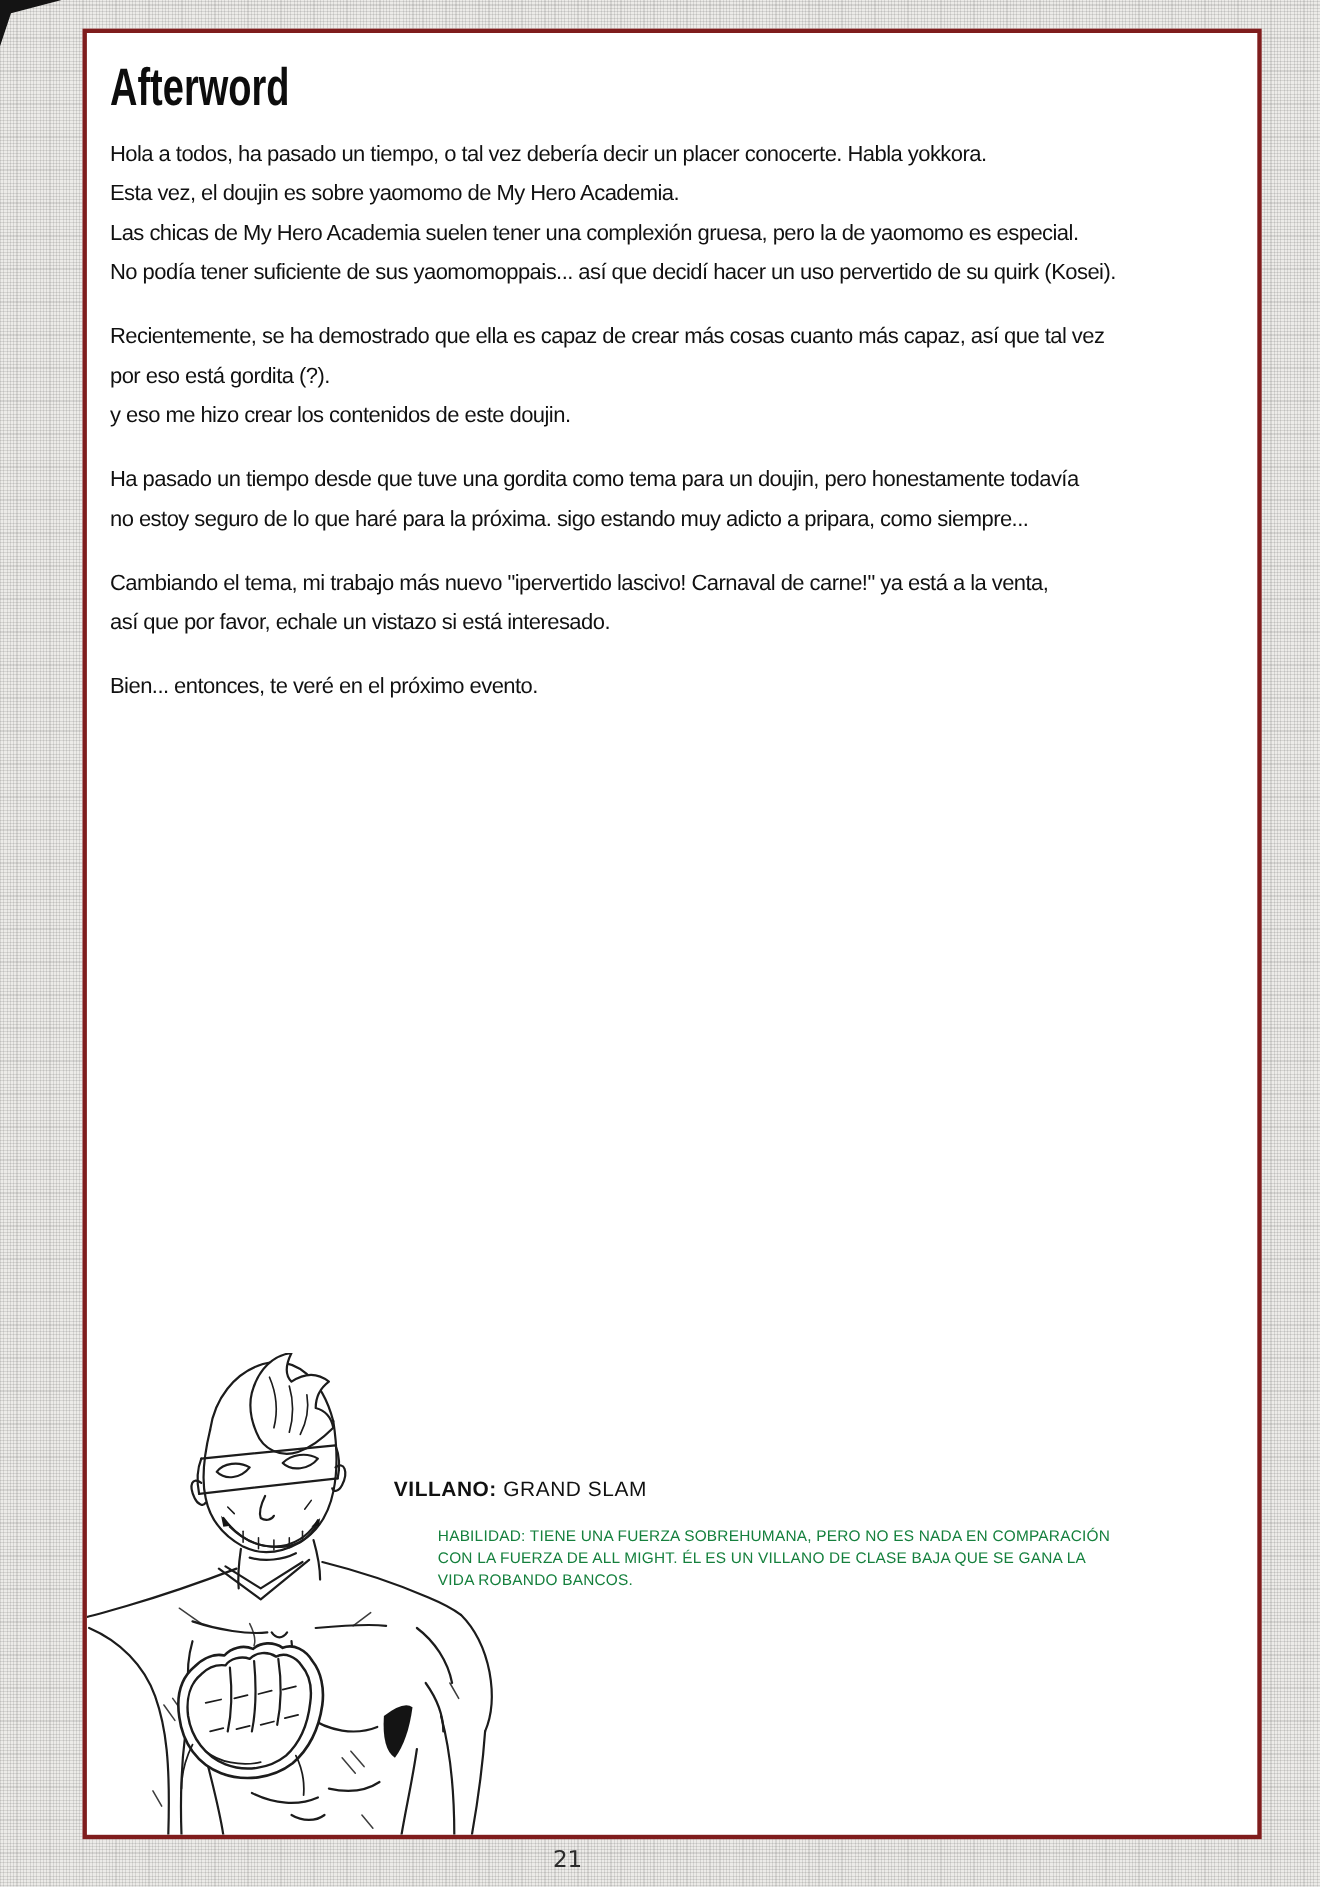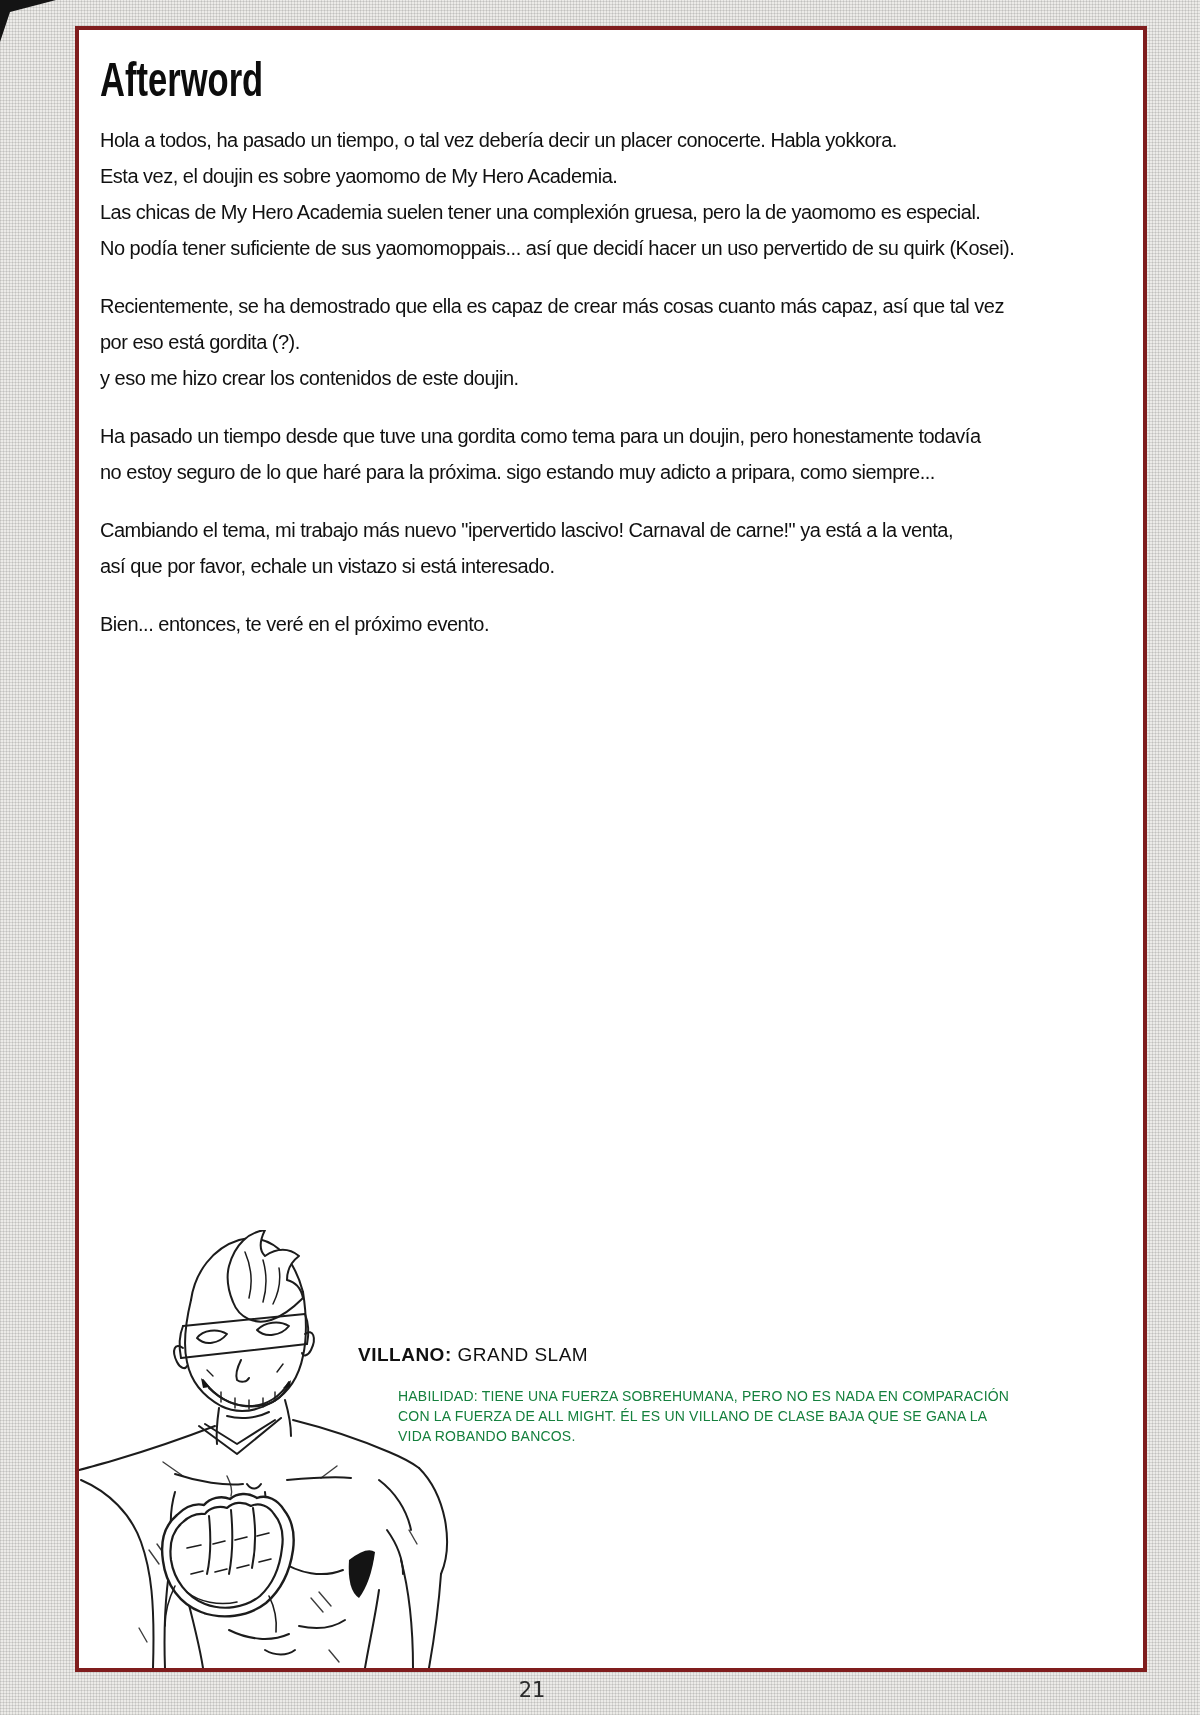--- a/index.html
+++ b/index.html
@@ -39,21 +39,21 @@
   }
   .profile-caption .value{font-weight:400;}
   .profile-ability{
     position:absolute;left:279px;top:1356px;
     font-size:14px;font-weight:normal;letter-spacing:.2px;color:#15803d;margin-left:40px;
   }
   .profile-ability .aline{line-height:20px;white-space:nowrap;}
   .villain-art{position:absolute;left:0;top:1200px;width:384px;height:438px;}
   .page-number{
     position:absolute;left:0;top:1678px;width:1032px;text-align:center;
-    font-size:21px;color:#2b2b2b;font-family:"DejaVu Sans", sans-serif;margin-left:16px;
+    font-size:21px;color:#2b2b2b;font-family:"DejaVu Sans", sans-serif;
   }
 </style>
 </head>
 <body>
 
 <div class="corner-artifact"></div>
 
 <div class="page">
 
   <div class="page-title">Afterword</div>

